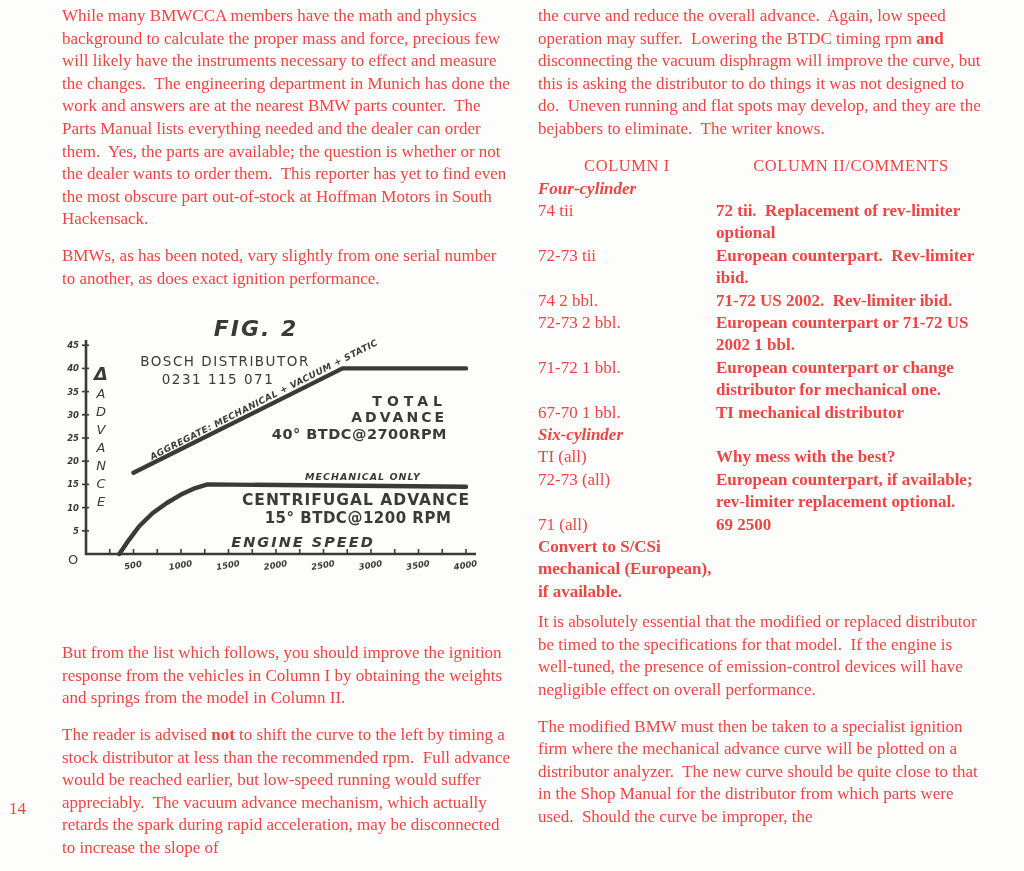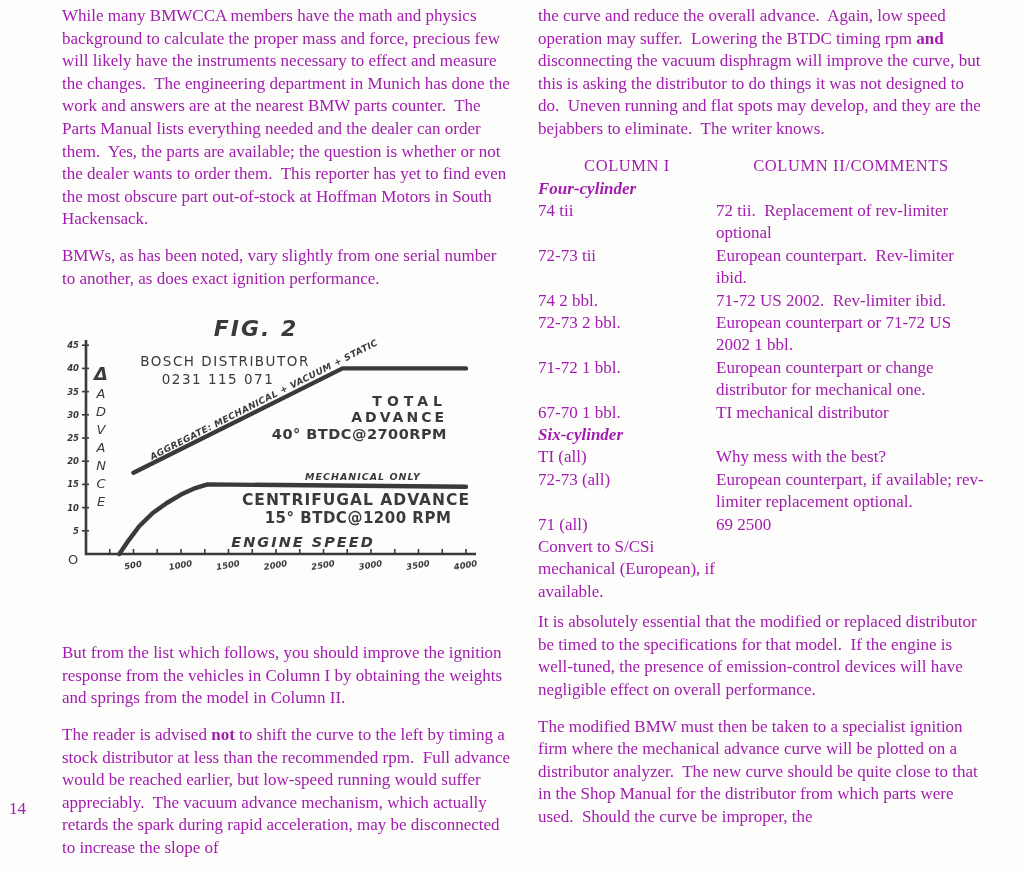--- a/index.html
+++ b/index.html
@@ -1,32 +1,32 @@
 <!DOCTYPE html>
 <html><head>
 <meta charset="utf-8">
 <style>
   html,body{margin:0;padding:0;background:#ffffff;}
-  .page{position:relative;width:1024px;height:871px;background:#fdfdfb;color:#a21caf;
+  .page{position:relative;width:1024px;height:871px;background:#fdfdfb;color:#ef4444;
         font-family:"Liberation Serif", serif;overflow:hidden;}
   .col{position:absolute;top:5px;}
   .col-left{left:62px;width:450px;}
   .col-right{left:538px;width:448px;}
   p{margin:0 0 14px 0;font-size:17px;line-height:22.6px;white-space:pre-wrap;}
   .b{font-weight:bold;}
   .figure-wrap{margin:6px 0 0 -6px;height:284px;}
   .lower{margin-top:54px;}
   .lower-right{margin-top:8px;}
   .tbl{margin-top:4px;}
   .tbl-header{display:grid;grid-template-columns:178px 1fr;font-size:16.5px;
               letter-spacing:0.6px;line-height:22px;margin-bottom:1px;}
   .tbl-header div{text-align:center;}
   .tbl-row{display:grid;grid-template-columns:178px 1fr;font-size:17px;line-height:22.4px;}
   .tbl-row .c1{padding-right:6px;}
-  .tbl-row .c2{white-space:pre-wrap;}
+  .tbl-row .c2{white-space:pre-wrap;font-weight:bold;}
   .tbl-row.section .c1{font-weight:bold;font-style:italic;}
   .page-number{position:absolute;left:9px;top:799px;font-size:17px;}
 </style>
 </head>
 <body>
 
 <div class="page">
 
   <div class="col col-left">
     <div id="left-top">

